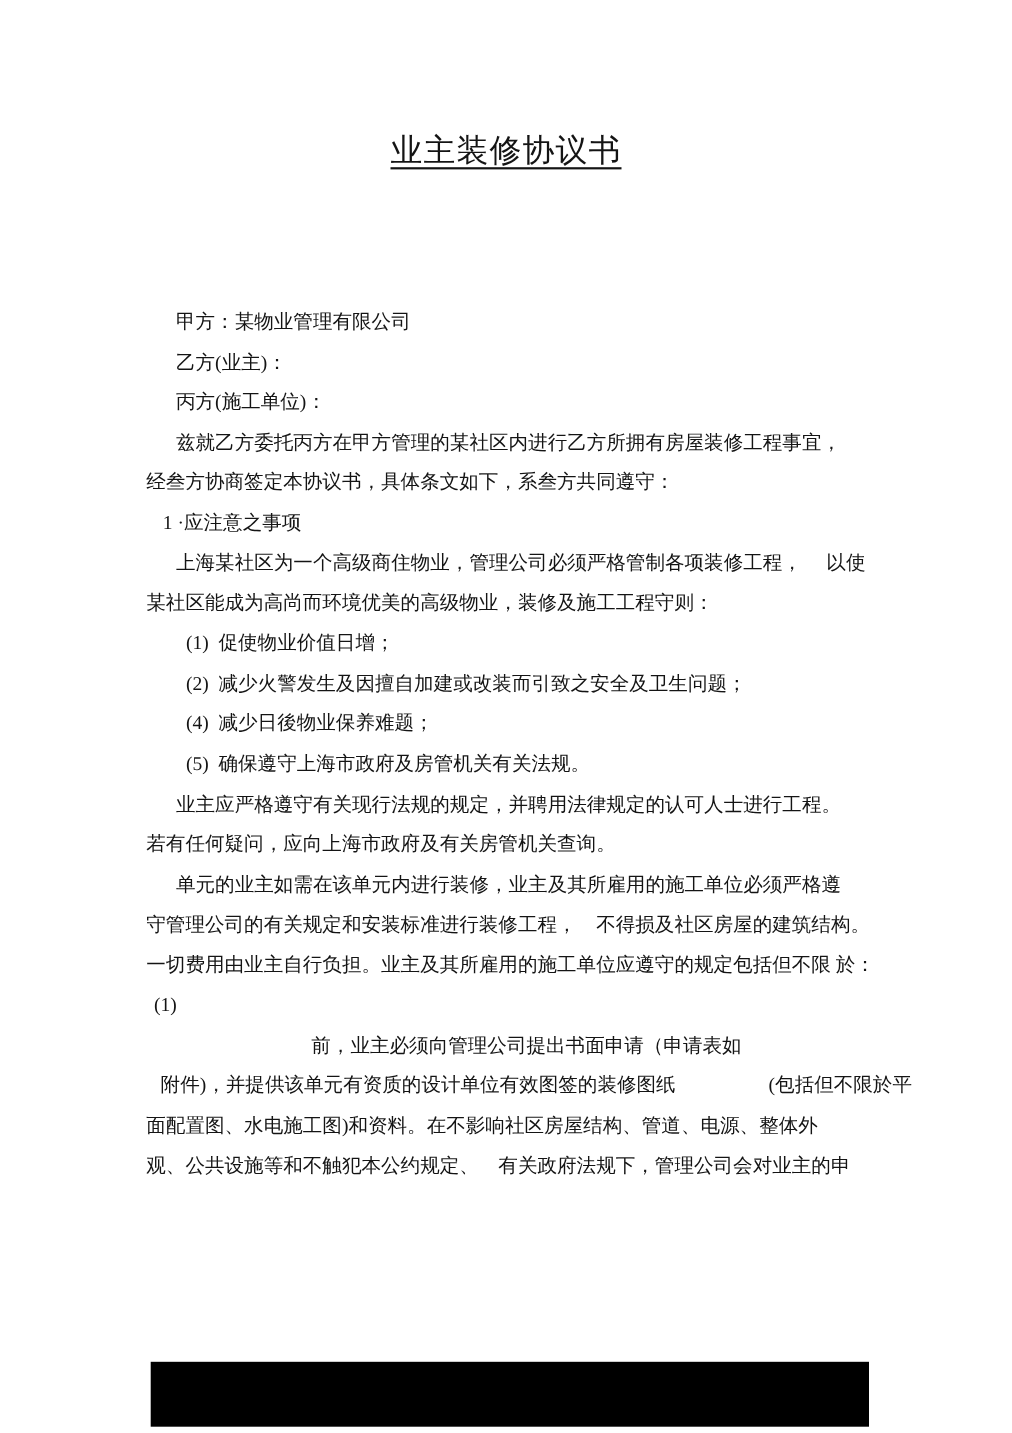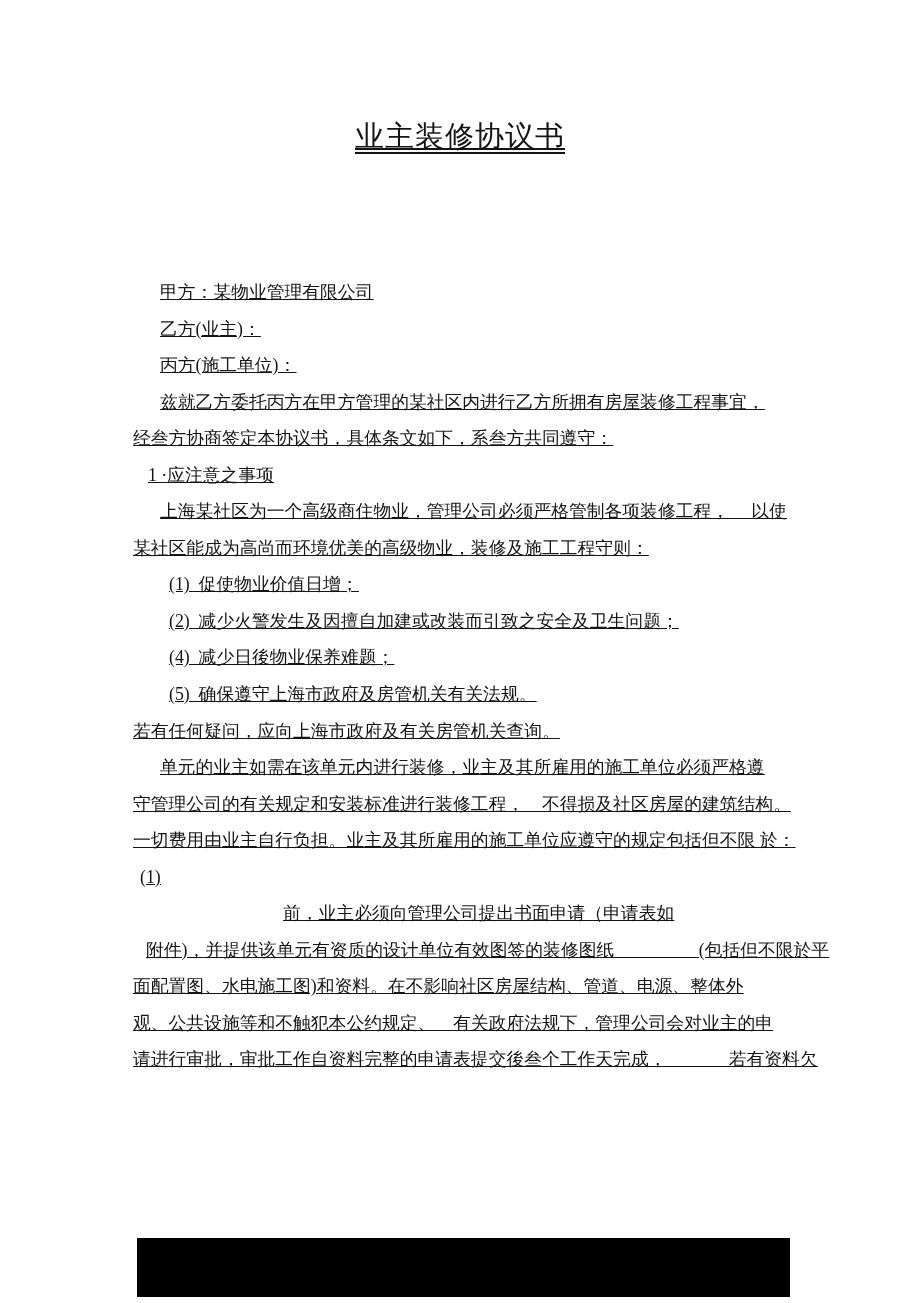--- a/index.html
+++ b/index.html
@@ -1,15 +1,15 @@
 <!DOCTYPE html>
 <html><head>
 <meta charset="utf-8">
 <style>
-  * { margin: 0; padding: 0; box-sizing: border-box; text-decoration: underline; }
+  * { margin: 0; padding: 0; box-sizing: border-box; }
   html, body { background: #ffffff; }
   body {
     width: 920px; height: 1303px;
     font-family: "Liberation Serif", "DejaVu Serif", serif;
     color: #141414;
   }
   .page {
     position: relative;
     width: 920px; height: 1303px;
     background: #ffffff;
@@ -68,27 +68,27 @@
       <div class="line indent">丙方(施工单位)：</div>
       <div class="line indent">兹就乙方委托丙方在甲方管理的某社区内进行乙方所拥有房屋装修工程事宜，</div>
       <div class="line flush">经叁方协商签定本协议书，具体条文如下，系叁方共同遵守：</div>
       <div class="line heading">1 ·应注意之事项</div>
       <div class="line indent">上海某社区为一个高级商住物业，管理公司必须严格管制各项装修工程，　 以使</div>
       <div class="line flush">某社区能成为高尚而环境优美的高级物业，装修及施工工程守则：</div>
       <div class="line list">(1)  促使物业价值日增；</div>
       <div class="line list">(2)  减少火警发生及因擅自加建或改装而引致之安全及卫生问题；</div>
       <div class="line list">(4)  减少日後物业保养难题；</div>
       <div class="line list">(5)  确保遵守上海市政府及房管机关有关法规。</div>
+      <div class="line indent">业主应严格遵守有关现行法规的规定，并聘用法律规定的认可人士进行工程。</div>
       <div class="line flush">若有任何疑问，应向上海市政府及有关房管机关查询。</div>
       <div class="line indent">单元的业主如需在该单元内进行装修，业主及其所雇用的施工单位必须严格遵</div>
       <div class="line flush">守管理公司的有关规定和安装标准进行装修工程，　不得损及社区房屋的建筑结构。</div>
       <div class="line flush">一切费用由业主自行负担。业主及其所雇用的施工单位应遵守的规定包括但不限 於：</div>
       <div class="line split"><span>(1)</span></div>
       <div class="line indent-lg">前，业主必须向管理公司提出书面申请（申请表如</div>
       <div class="line indent-sm">附件)，并提供该单元有资质的设计单位有效图签的装修图纸　　　　   (包括但不限於平</div>
       <div class="line flush">面配置图、水电施工图)和资料。在不影响社区房屋结构、管道、电源、整体外</div>
       <div class="line flush">观、公共设施等和不触犯本公约规定、　有关政府法规下，管理公司会对业主的申</div>
-      <div class="line flush">请进行审批，审批工作自资料完整的申请表提交後叁个工作天完成，　　　  若有资料欠</div>
     </div>
 
   <div class="black-bar"></div>
 
 </div>
 
 </body></html>

